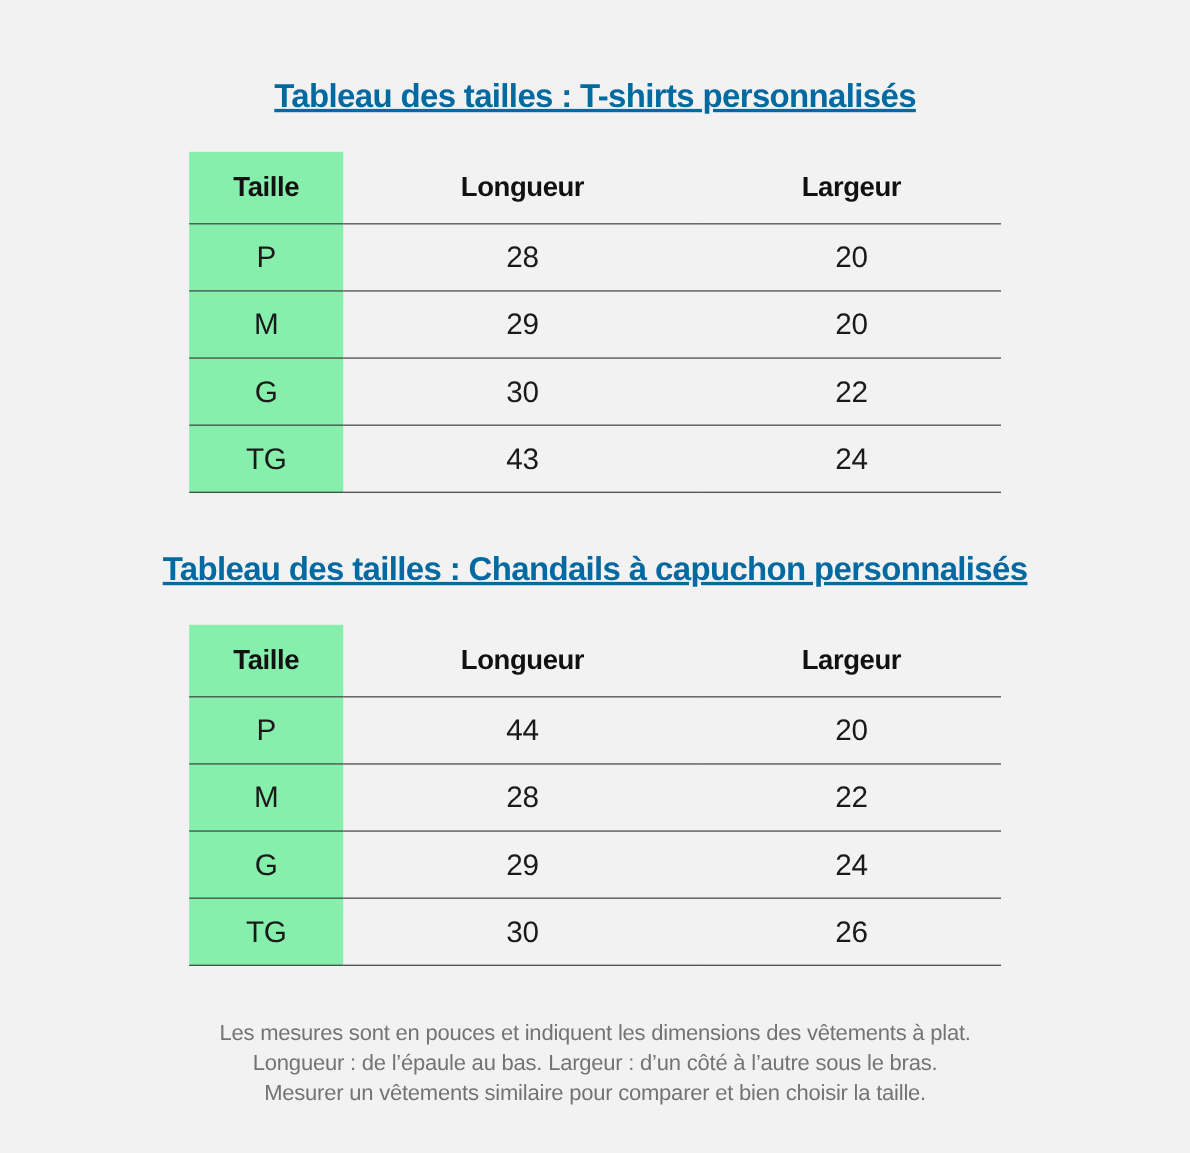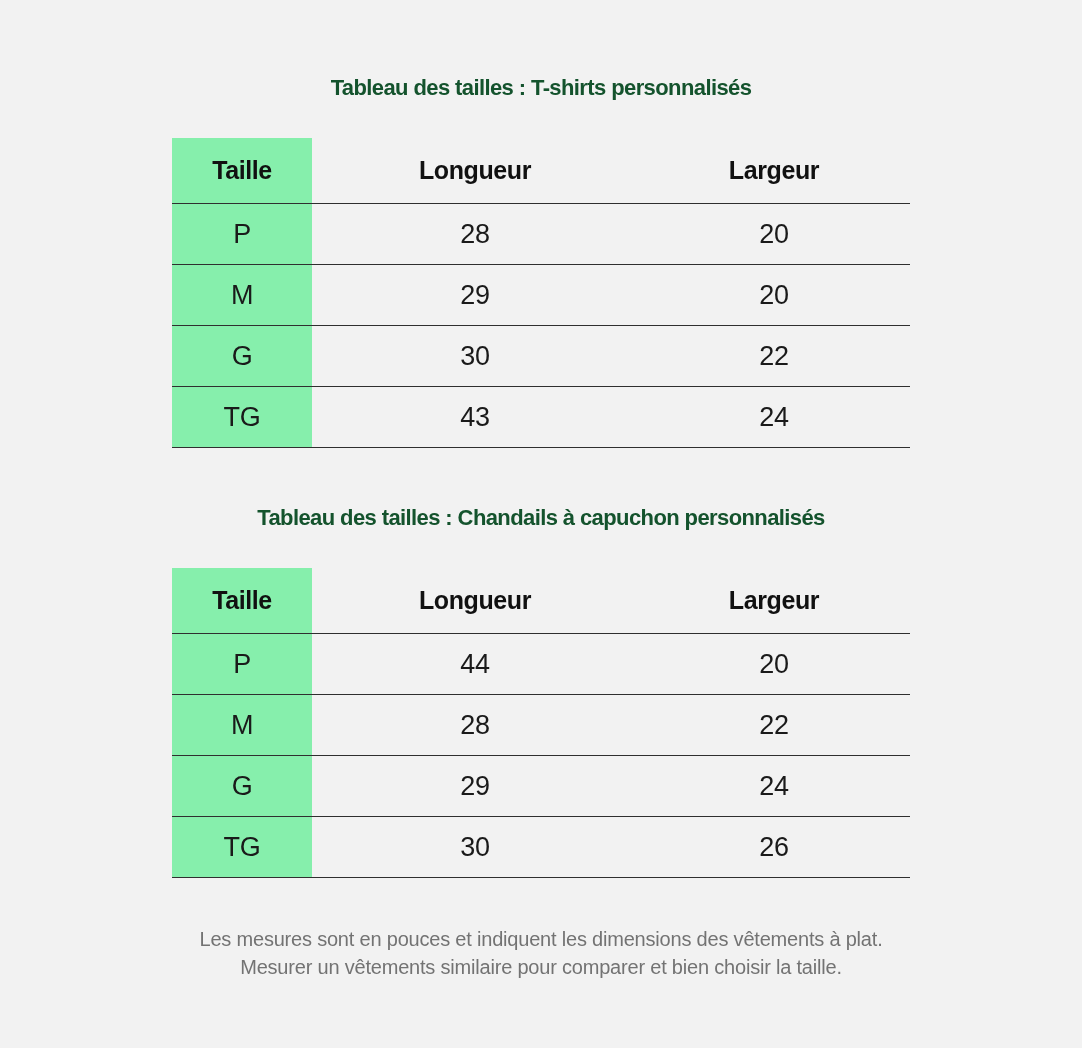--- a/index.html
+++ b/index.html
@@ -15,25 +15,26 @@
   }
   .page {
     position: relative;
     width: 1082px;
     height: 1048px;
     overflow: hidden;
   }
   .chart-title {
     margin: 0;
     text-align: center;
-    font-size: 22px;
+    font-size: 30px;
     line-height: 36px;
     font-weight: 700;
     letter-spacing: -0.6px;
-    color: #14532d;
+    color: #0369a1;
+    text-decoration: underline;
   }
   .chart-title.t1 { padding-top: 70px; }
   .chart-title.t2 { padding-top: 52px; }
   table.size-table {
     width: 738px;
     margin: 32px auto 0 auto;
     border-collapse: collapse;
     table-layout: fixed;
   }
   table.size-table col.c1 { width: 140px; }
@@ -149,16 +150,17 @@
       <tr>
         <td class="size-col">TG</td>
         <td>30</td>
         <td>26</td>
       </tr>
     </tbody>
   </table>
 
   <div class="footnote">
     <div>Les mesures sont en pouces et indiquent les dimensions des vêtements à plat.</div>
+    <div>Longueur : de l’épaule au bas. Largeur : d’un côté à l’autre sous le bras.</div>
     <div>Mesurer un vêtements similaire pour comparer et bien choisir la taille.</div>
   </div>
 
 </div>
 
 </body></html>

